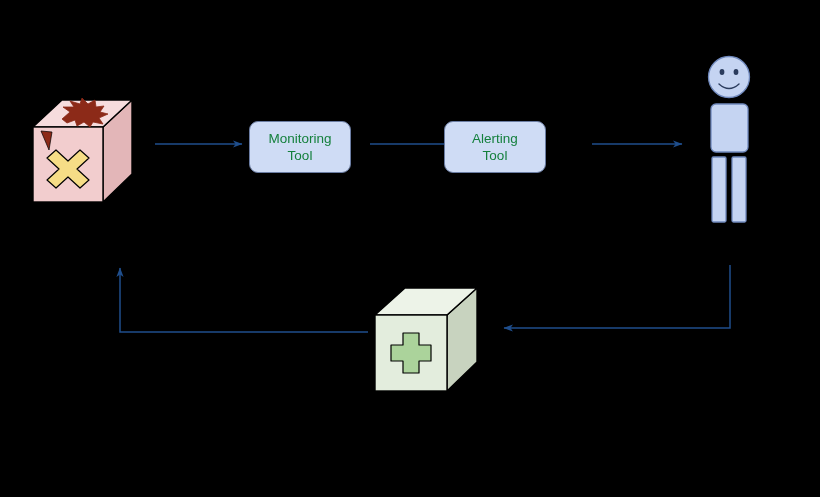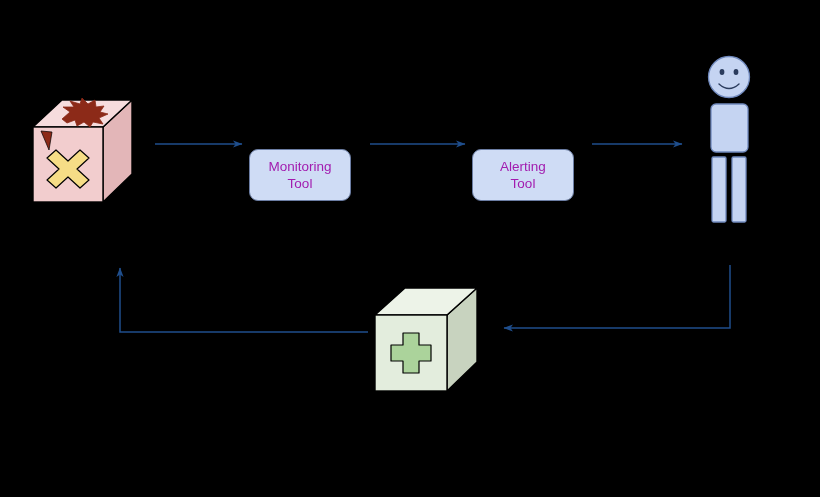--- a/index.html
+++ b/index.html
@@ -7,25 +7,24 @@
   #stage{position:relative;width:820px;height:497px;background:#000000;}
   #stage svg{position:absolute;left:0;top:0;}
   .nodebox{
     position:absolute;
     background:#cfdcf5;
     border:1px solid #6b7da3;
     border-radius:9px;
     box-sizing:border-box;
     display:flex;align-items:center;justify-content:center;
     text-align:center;
-    color:#a21caf;
+    color:#15803d;
     font-size:13.5px;
     line-height:1.28;
     font-family:"Liberation Sans",sans-serif;
-    margin-top:28px;
   }
   .nodebox span{display:block;white-space:pre-line;}
 </style>
 </head>
 <body>
 
 <div id="stage">
 
   <svg width="820" height="497" viewBox="0 0 820 497">
     <defs>
@@ -81,18 +80,18 @@
       <path d="M730,265 L730,328 L504,328" marker-end="url(#arrowhead)"></path>
       <path d="M368,332 L120,332 L120,268" marker-end="url(#arrowhead)"></path>
     </g>
   </svg>
 
   <div class="nodebox" style="left:249px;top:121px;width:102px;height:52px;">
     <span>Monitoring
 Tool</span>
   </div>
 
-  <div class="nodebox" style="left:472px;top:121px;width:102px;height:52px;">
+  <div class="nodebox" style="left:444px;top:121px;width:102px;height:52px;">
     <span>Alerting
 Tool</span>
   </div>
 
 </div>
 
 </body></html>

